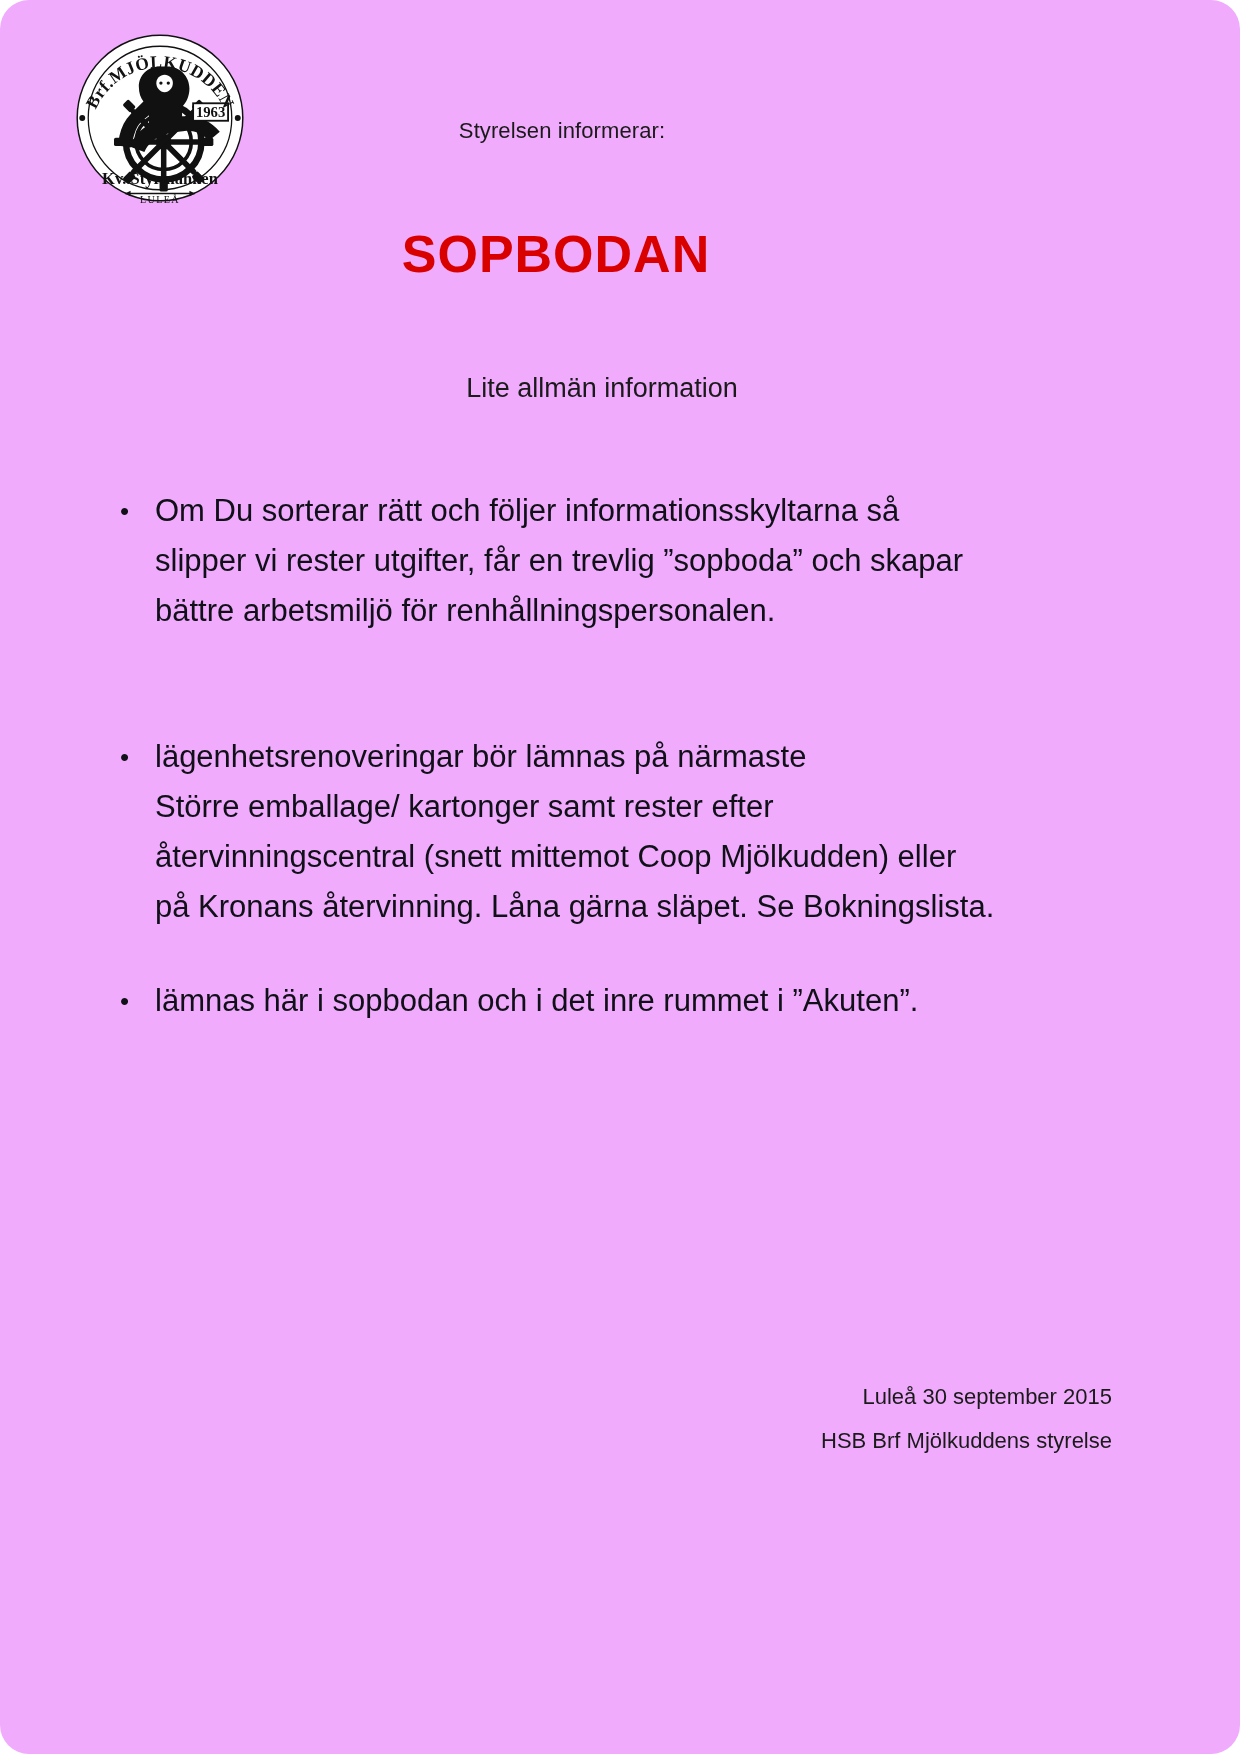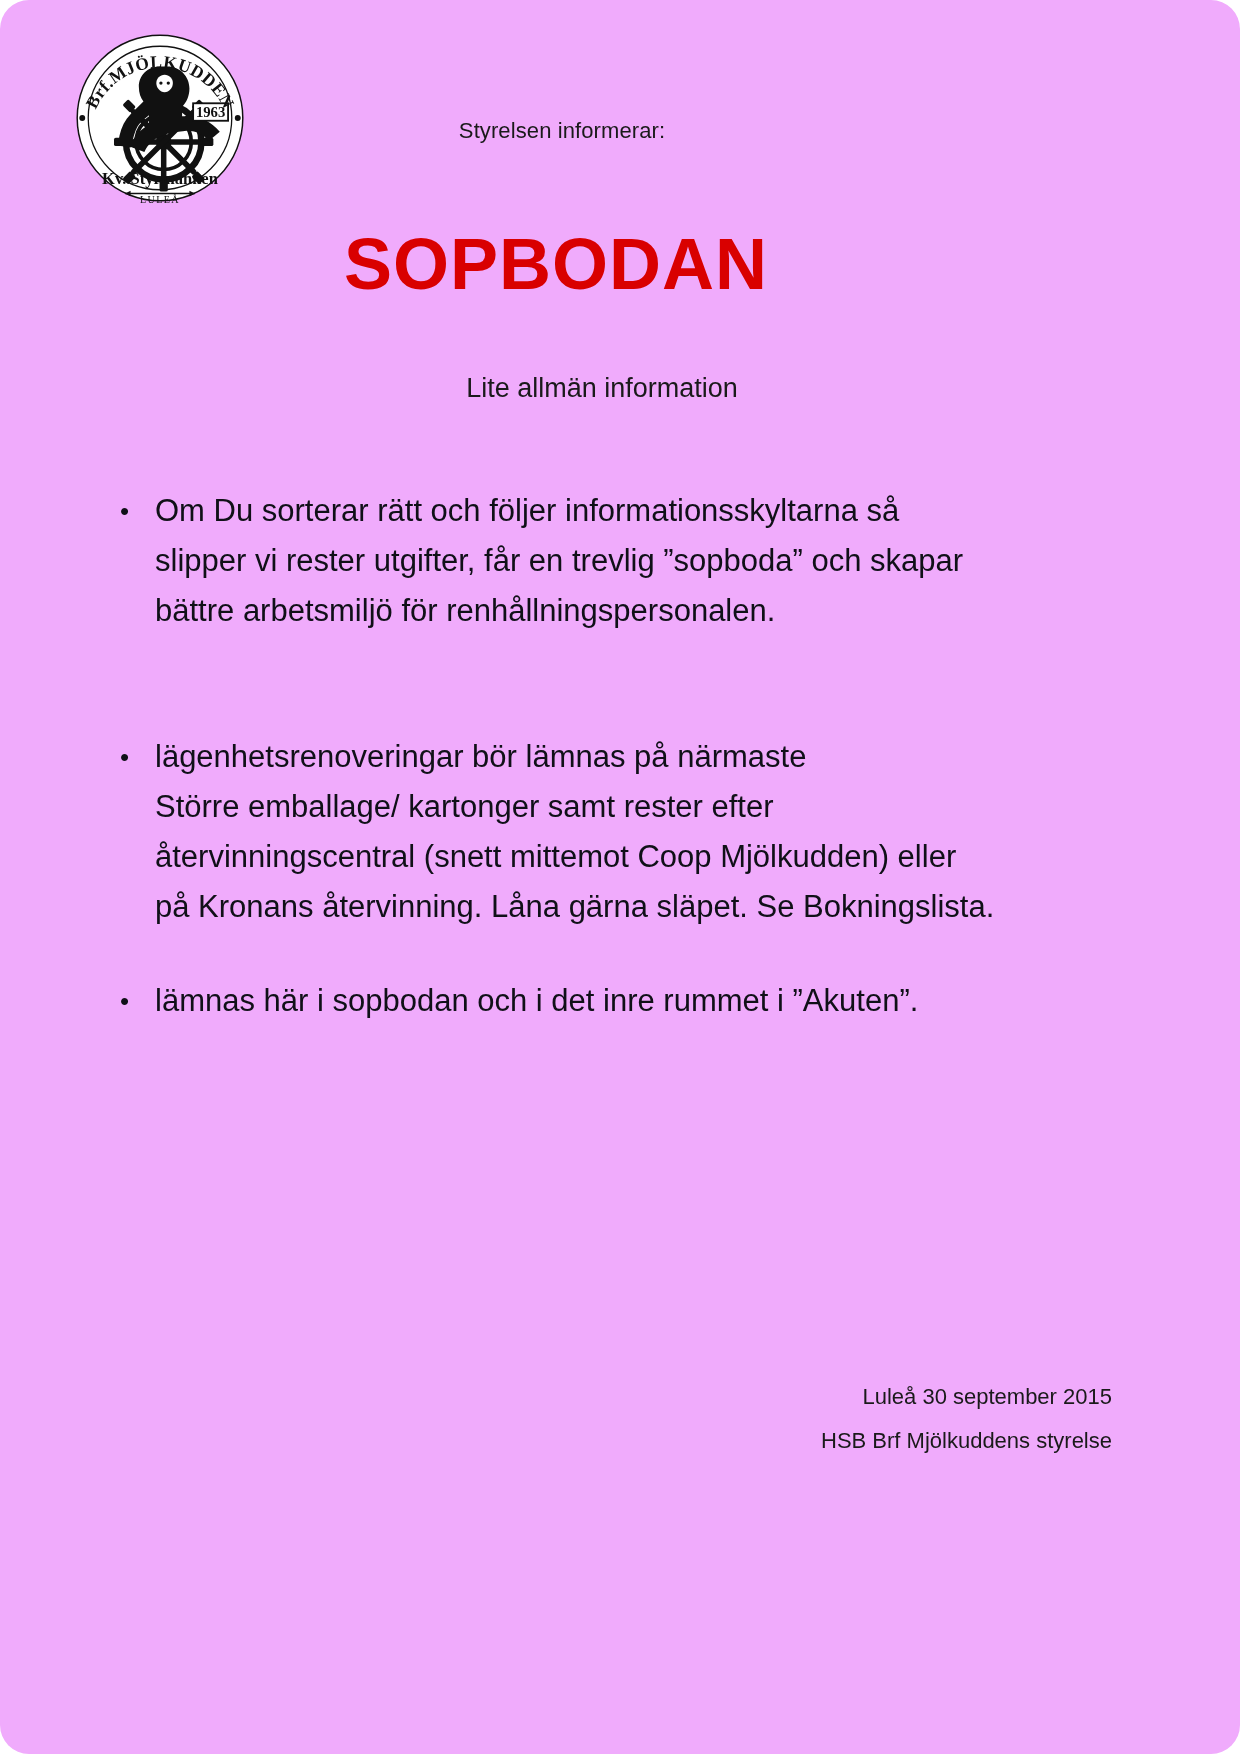--- a/index.html
+++ b/index.html
@@ -48,21 +48,21 @@
     display: inline-block;
     transform: translateX(-58px);
   }
 
   .doc-title {
     position: absolute;
     left: 0;
     top: 228px;
     width: 100%;
     text-align: center;
-    font-size: 72px;
+    font-size: 52px;
     font-weight: bold;
     color: #d90000;
     letter-spacing: 1px;
     line-height: 1;
   }
   .doc-title .inner {
     display: inline-block;
     transform: translateX(-64px);
   }
 

